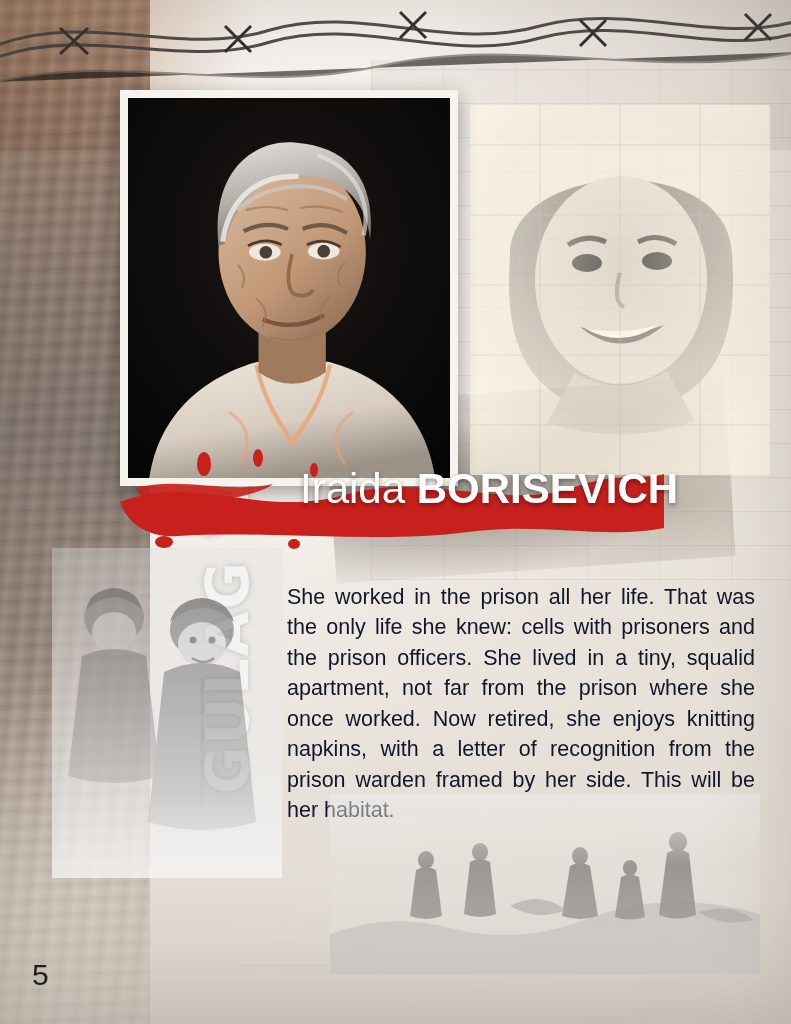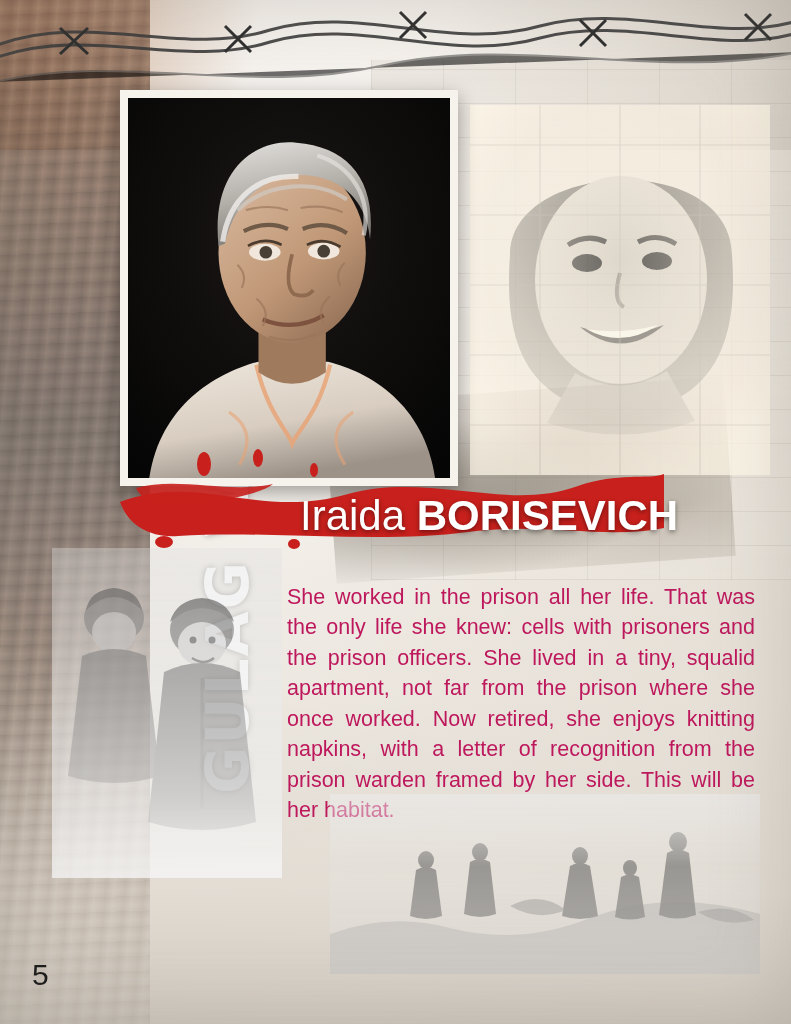--- a/index.html
+++ b/index.html
@@ -148,35 +148,34 @@
   .name-line {
     position: absolute;
     left: 300px;
     top: 468px;
     color: #ffffff;
     font-family: "Liberation Sans", sans-serif;
     font-size: 42px;
     line-height: 1;
     text-shadow: 0 2px 5px rgba(0,0,0,0.45);
     white-space: nowrap;
-    margin-top: 27px;
   }
   .name-first { font-weight: 400; }
   .name-last { font-weight: 700; }
 
   
   .body-text {
     position: absolute;
     left: 287px;
     top: 560px;
     width: 468px;
     font-family: "Liberation Sans", sans-serif;
     font-size: 21.5px;
     line-height: 1.42;
-    color: #be185d;
+    color: #0f172a;
     text-align: justify;
     text-justify: inter-word;
     hyphens: manual;
   }
 
   
   .soldiers {
     position: absolute;
     left: 52px;
     top: 548px;

